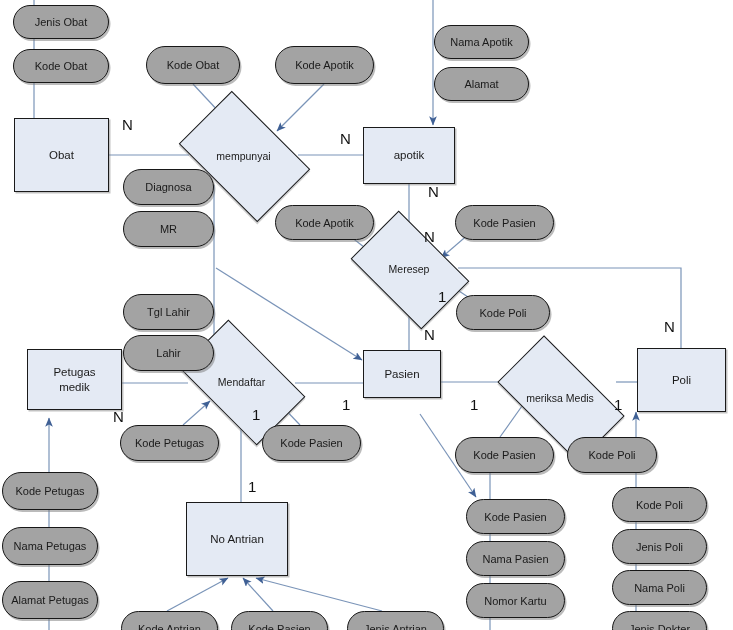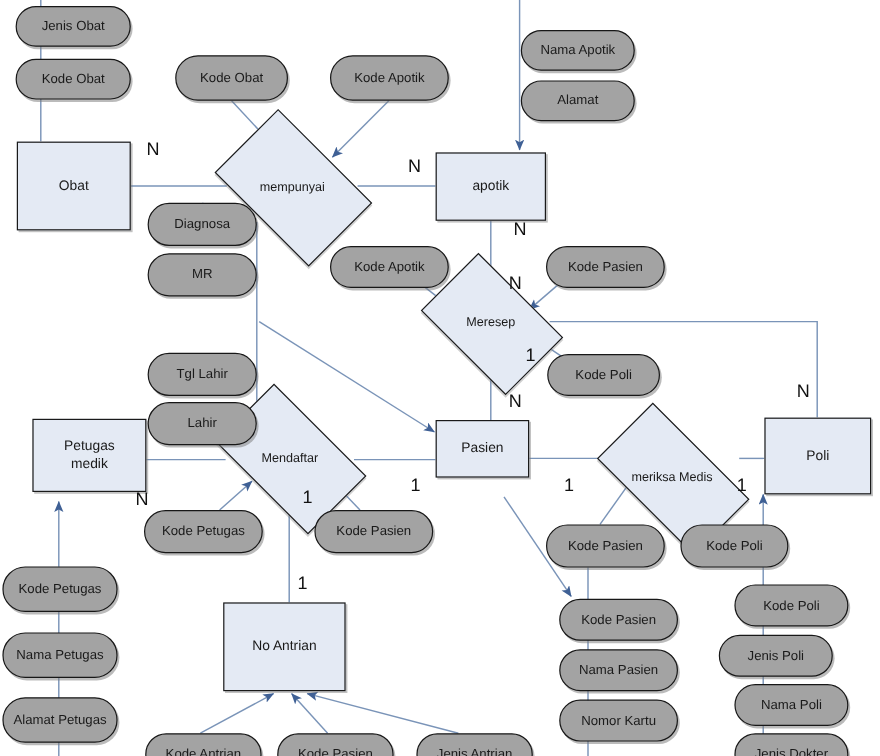--- a/index.html
+++ b/index.html
@@ -178,21 +178,21 @@
     <div class="node attr" style="left: 262px; top: 425px; width: 99px; height: 36px;">Kode Pasien</div>
     <div class="node attr" style="left: 455px; top: 437px; width: 99px; height: 36px;">Kode Pasien</div>
     <div class="node attr" style="left: 567px; top: 437px; width: 90px; height: 36px;">Kode Poli</div>
     <div class="node attr" style="left: 2px; top: 472px; width: 96px; height: 38px;">Kode Petugas</div>
     <div class="node attr" style="left: 2px; top: 527px; width: 96px; height: 38px;">Nama Petugas</div>
     <div class="node attr" style="left: 2px; top: 581px; width: 96px; height: 38px;">Alamat Petugas</div>
     <div class="node attr" style="left: 466px; top: 499px; width: 99px; height: 35px;">Kode Pasien</div>
     <div class="node attr" style="left: 466px; top: 541px; width: 99px; height: 35px;">Nama Pasien</div>
     <div class="node attr" style="left: 466px; top: 583px; width: 99px; height: 35px;">Nomor Kartu</div>
     <div class="node attr" style="left: 612px; top: 487px; width: 95px; height: 35px;">Kode Poli</div>
-    <div class="node attr" style="left: 599px; top: 529px; width: 95px; height: 35px;">Jenis Poli</div>
+    <div class="node attr" style="left: 612px; top: 529px; width: 95px; height: 35px;">Jenis Poli</div>
     <div class="node attr" style="left: 612px; top: 570px; width: 95px; height: 35px;">Nama Poli</div>
     <div class="node attr" style="left: 612px; top: 611px; width: 95px; height: 35px;">Jenis Dokter</div>
     <div class="node attr" style="left: 121px; top: 611px; width: 97px; height: 35px;">Kode Antrian</div>
     <div class="node attr" style="left: 231px; top: 611px; width: 97px; height: 35px;">Kode Pasien</div>
     <div class="node attr" style="left: 347px; top: 611px; width: 97px; height: 35px;">Jenis Antrian</div>
     <div class="card" style="left: 122px; top: 116px;">N</div>
     <div class="card" style="left: 340px; top: 130px;">N</div>
     <div class="card" style="left: 428px; top: 183px;">N</div>
     <div class="card" style="left: 424px; top: 228px;">N</div>
     <div class="card" style="left: 438px; top: 288px;">1</div>

